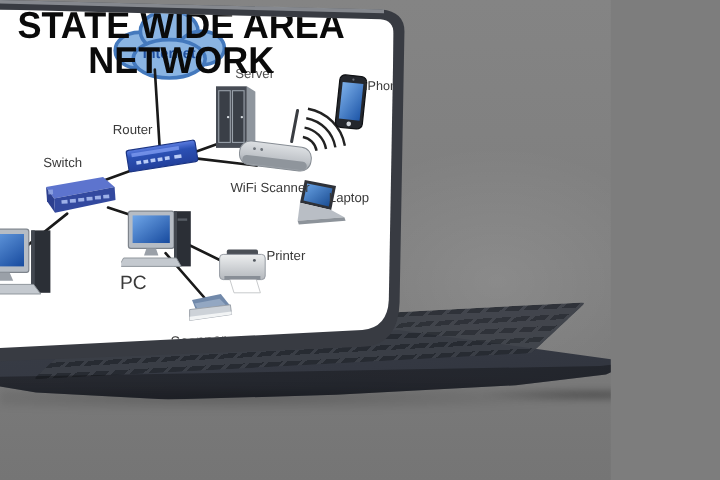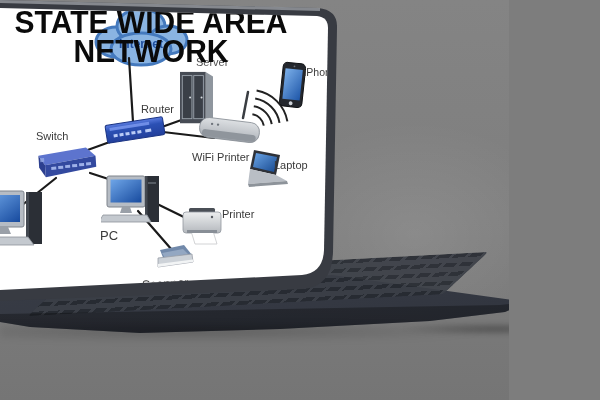--- a/index.html
+++ b/index.html
@@ -221,26 +221,26 @@
         <rect x="6" y="23" width="30" height="3" fill="#888e96"></rect>
       </svg>
 
       <svg class="dev-svg" style="left:153px;top:244px;" width="42" height="32" viewBox="0 0 42 32">
         <polygon points="7,6 31,1 39,11 11,16" fill="#7189aa"></polygon>
         <polygon points="9,9 30,5 35,10 12,14" fill="#93a7c2"></polygon>
         <polygon points="5,14 39,10 40,18 5,23" fill="#cdd2d8" stroke="#9aa0a8" stroke-width="0.8"></polygon>
         <polygon points="5,20 40,15.5 40,18 5,23" fill="#f2f4f5"></polygon>
       </svg>
 
-      <div class="dev-label" style="left:94px;top:103px;margin-left:47px;">Router</div>
+      <div class="dev-label" style="left:94px;top:103px;">Router</div>
       <div class="dev-label" style="left:36px;top:130px;">Switch</div>
-      <div class="dev-label" style="left:192px;top:151px;">WiFi Printer</div>
+      <div class="dev-label" style="left:192px;top:151px;">WiFi Scanner</div>
       <div class="dev-label" style="left:304px;top:66px;font-size:10.5px;">iPhone</div>
       <div class="dev-label" style="left:274px;top:159px;">Laptop</div>
-      <div class="dev-label" style="left:100px;top:228px;font-size:13px;">PC</div>
+      <div class="dev-label" style="left:100px;top:228px;font-size:16px;">PC</div>
       <div class="dev-label" style="left:222px;top:208px;">Printer</div>
       <div class="dev-label" style="left:142px;top:277px;font-size:12.5px;transform:rotate(-3deg);">Scanner</div>
 
       <div class="title">
         <div>STATE WIDE AREA</div>
         <div>NETWORK</div>
       </div>
 
     </div>
   </div>

